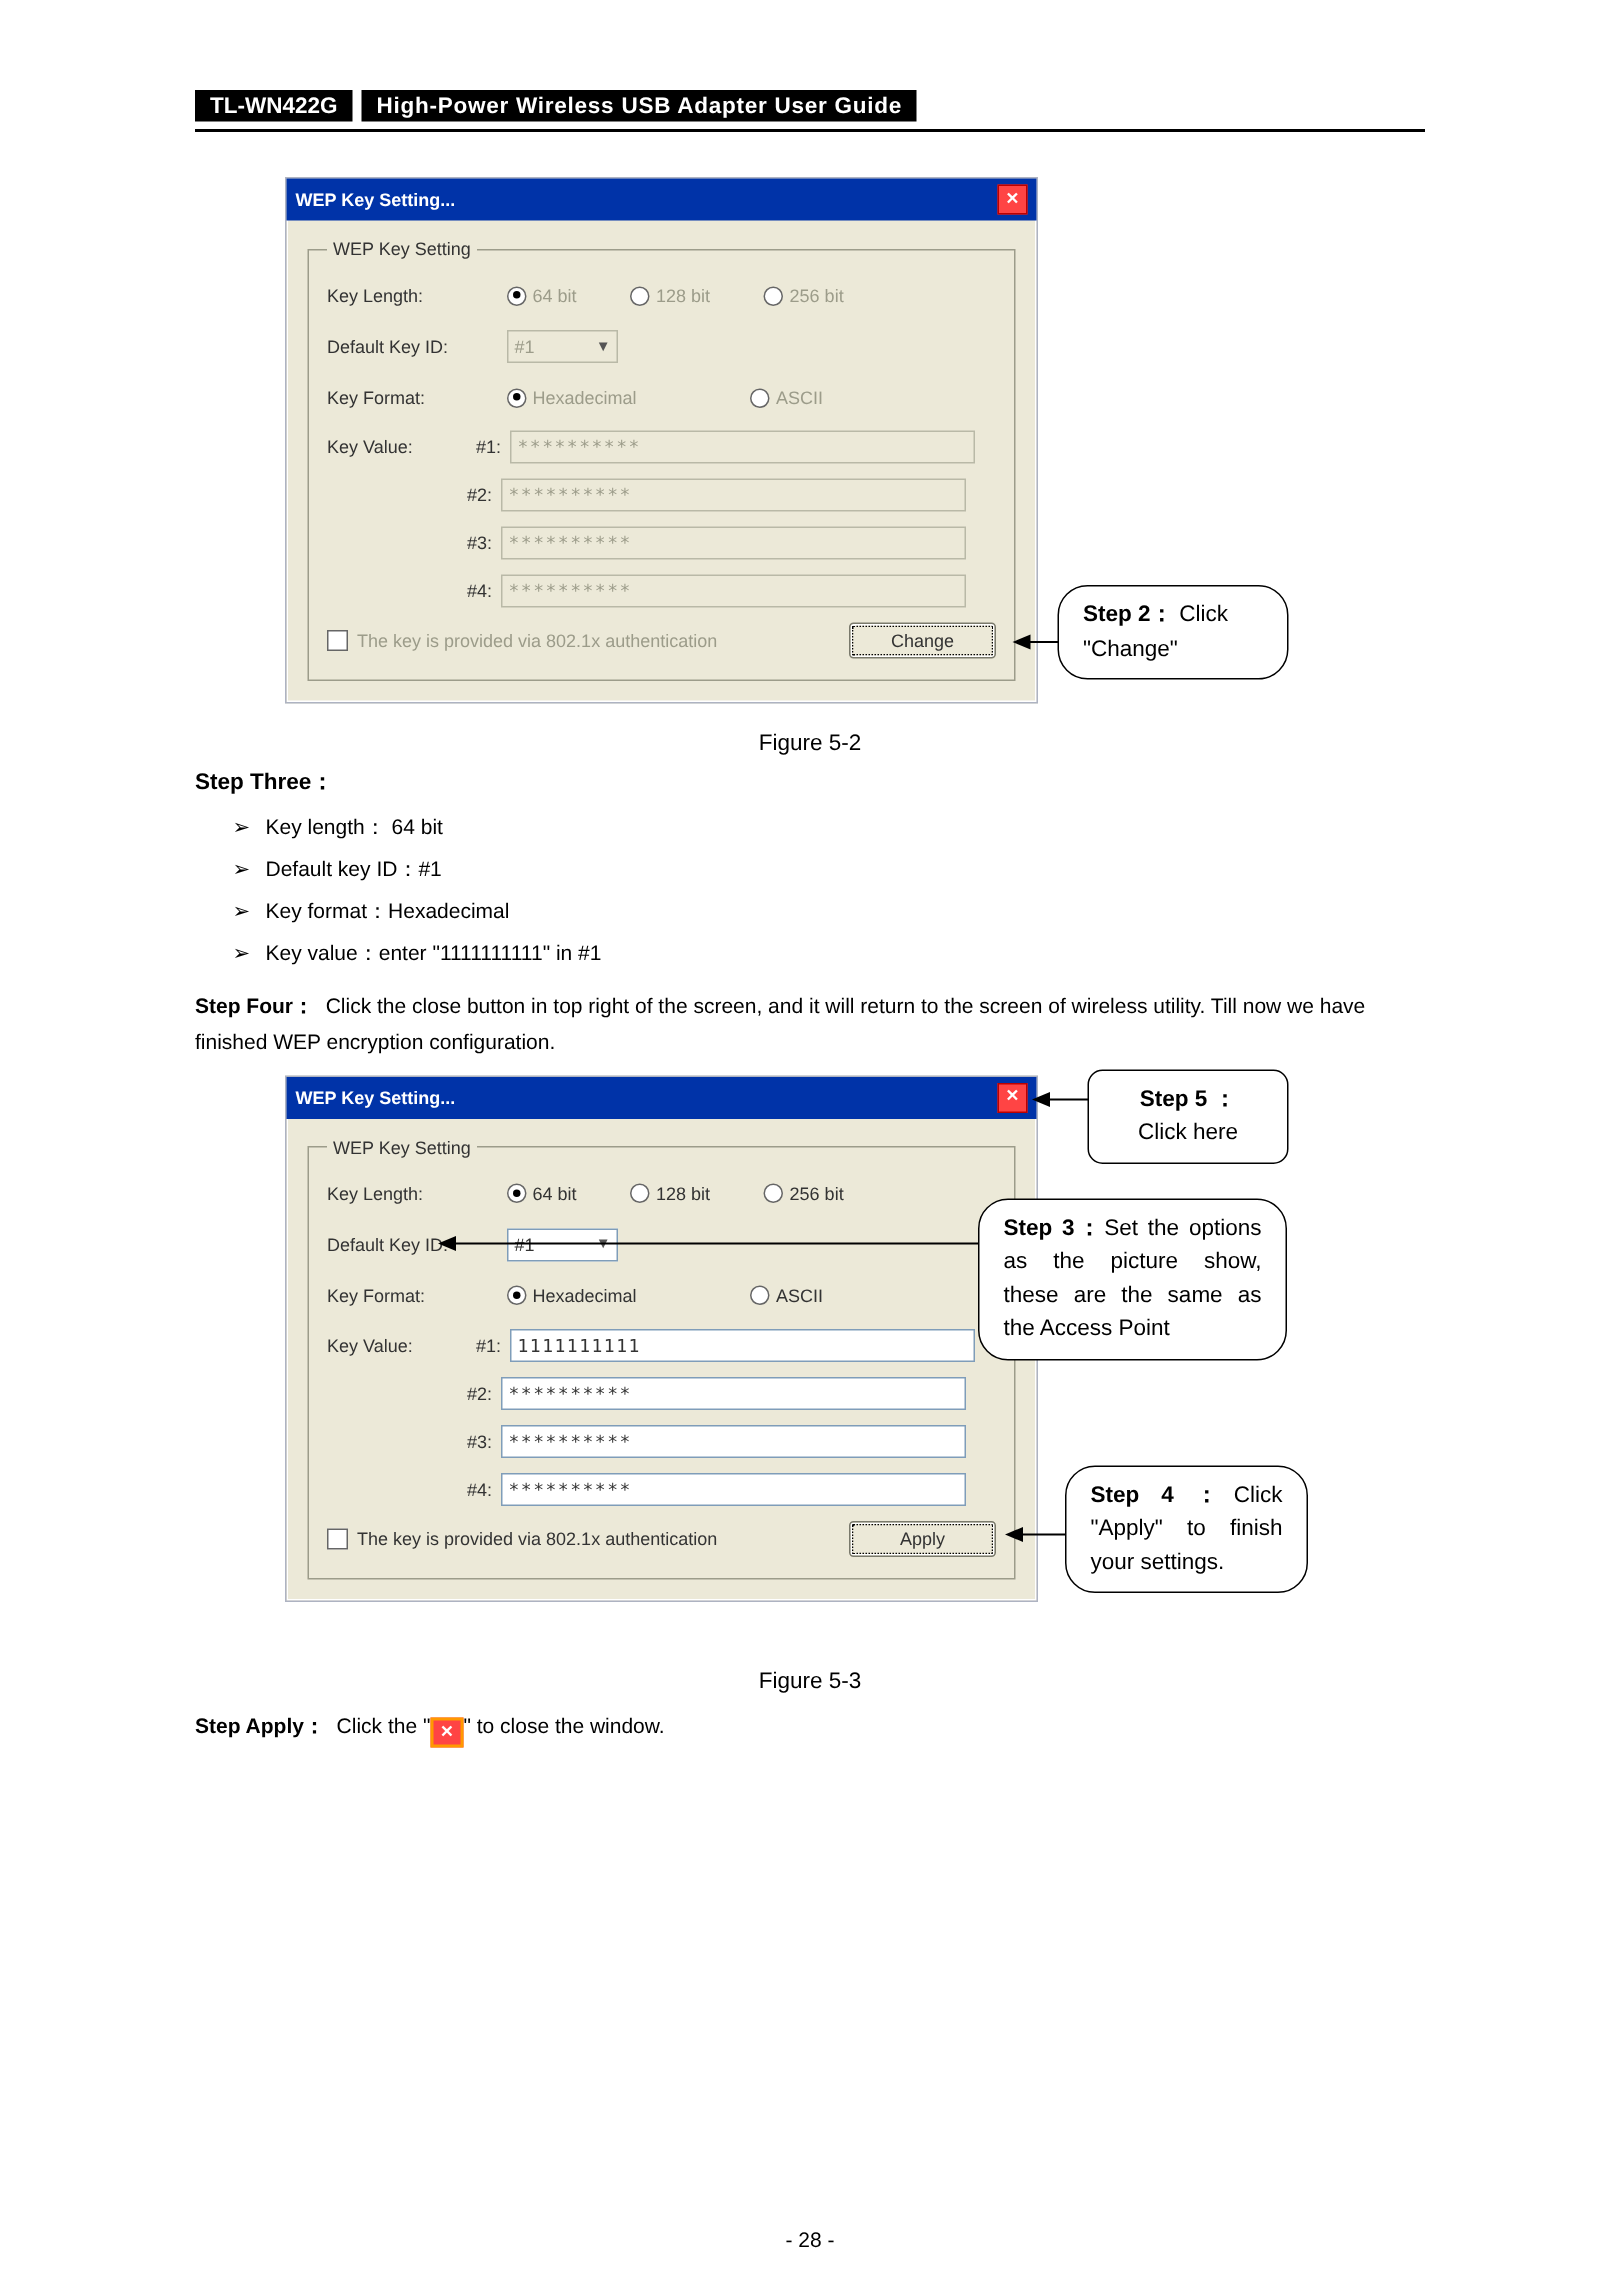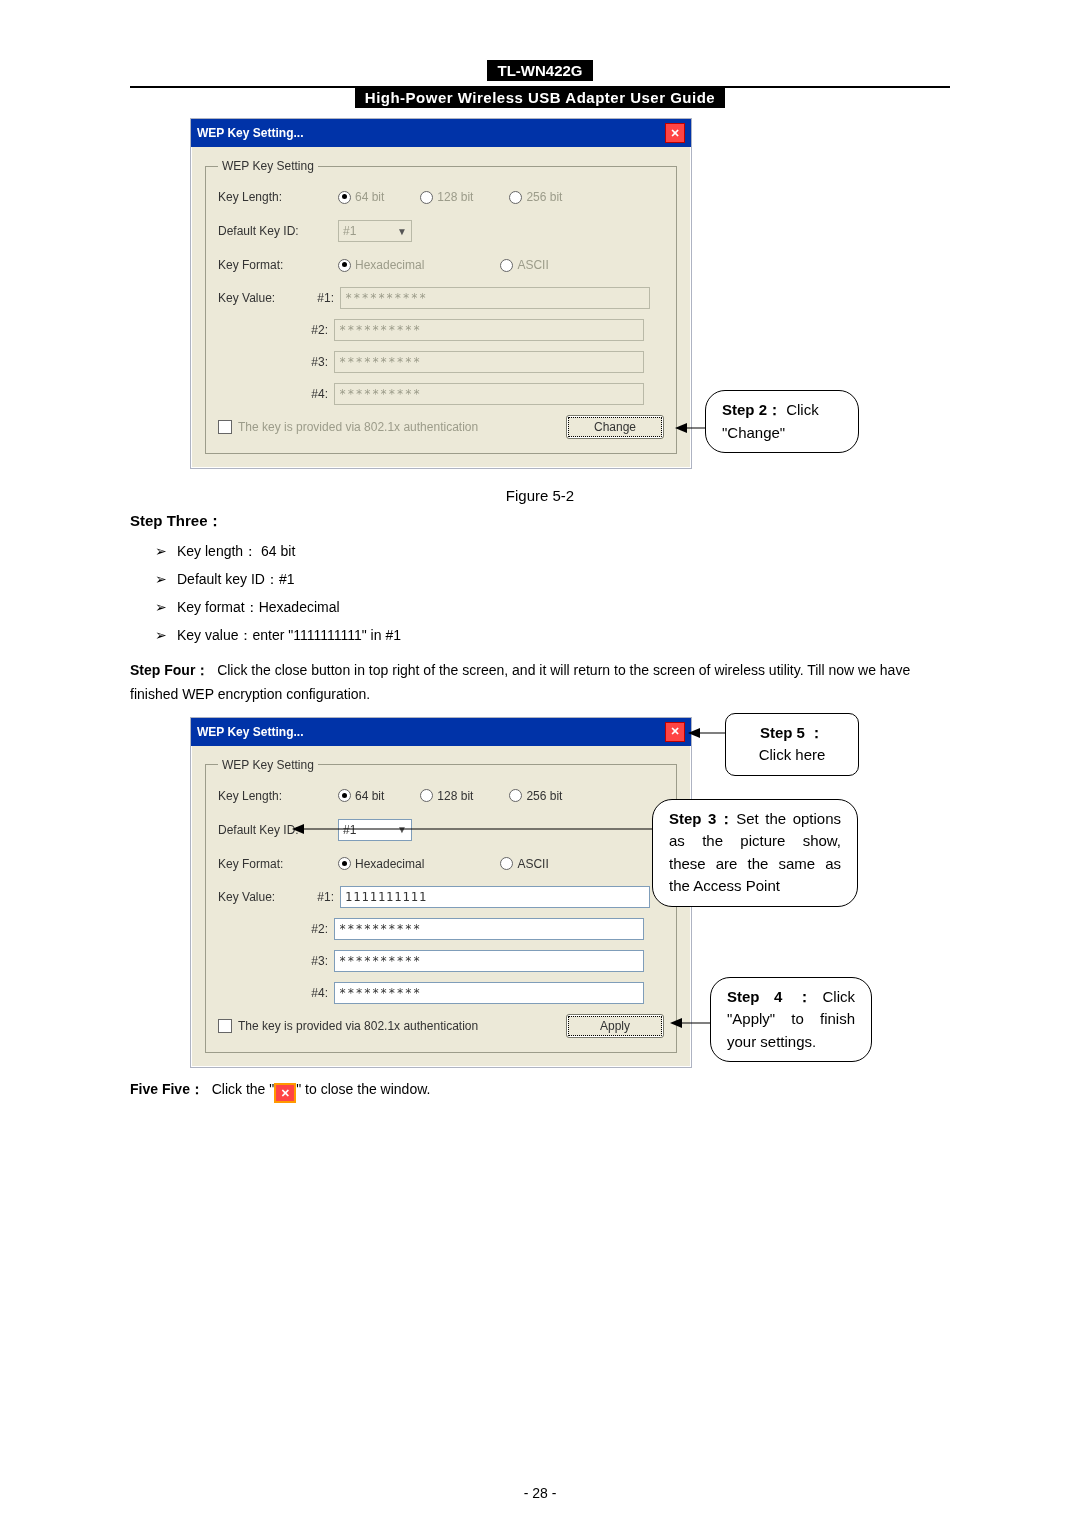--- a/index.html
+++ b/index.html
@@ -14,25 +14,24 @@
     width: 1080px;
     min-height: 1527px;
     margin: 0 auto;
     background: #fff;
     box-sizing: border-box;
     padding: 60px 130px 0 130px;
     position: relative;
   }
   .hdr-bar {
     display: flex;
-    align-items: center;
+    align-items: flex-start;
     border-bottom: 2.5px solid #000;
     height: 26px;
     gap: 6px;
-    flex-direction: column;
   }
   .hdr-model {
     background: #000;
     color: #fff;
     font-weight: bold;
     font-size: 15px;
     padding: 2px 10px;
     display: flex;
     align-items: center;
   }
@@ -492,19 +491,20 @@
 
     <svg class="arrow" style="left:540px; top:296px;" width="60" height="20">
       <line x1="50" y1="10" x2="8" y2="10" stroke="#000" stroke-width="1.2"></line>
       <polygon points="0,10 12,5 12,15" fill="#000"></polygon>
     </svg>
     <div class="callout" style="left:580px; top:260px; width:128px; text-align:justify;">
       <b>Step 4 ：</b><span>Click "Apply" to finish your settings.</span>
     </div>
   </div>
 
+  <div class="fig-caption" style="margin-top:44px;">Figure 5-3</div>
 
   <div class="para">
-    <b>Five Five：</b>&nbsp;&nbsp;<span>Click the "</span><span class="inline-close">✕</span><span>" to close the window.</span>
+    <b>Step Apply：</b>&nbsp;&nbsp;<span>Click the "</span><span class="inline-close">✕</span><span>" to close the window.</span>
   </div>
 
   <div class="pageno">- 28 -</div>
 </div>
 
 </body></html>

